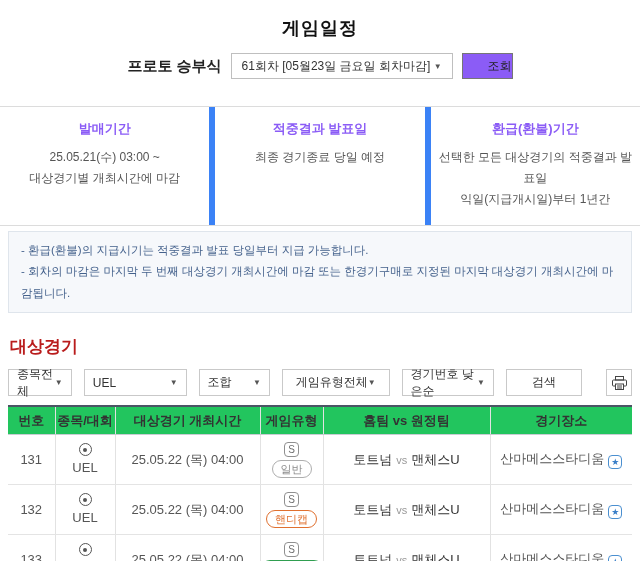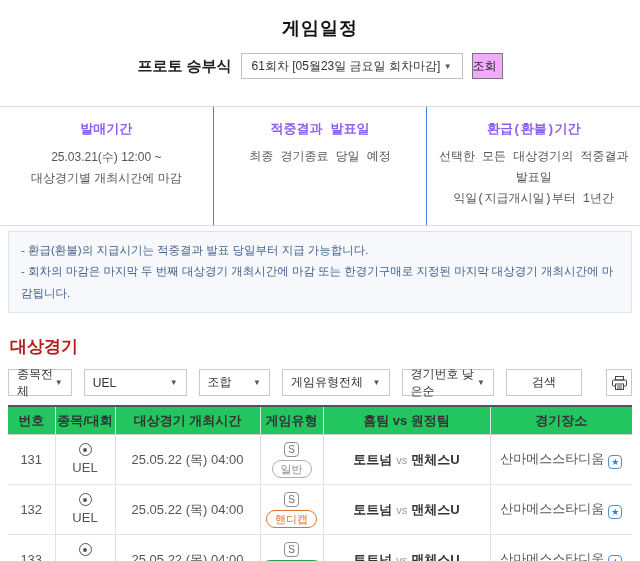--- a/index.html
+++ b/index.html
@@ -21,33 +21,33 @@
     gap: 9px; margin-top: 13px; height: 26px;
   }
   .proto-label { font-size: 15px; font-weight: bold; color: #222; }
   .round-select {
     width: 222px; height: 26px; border: 1px solid #bfbfbf; background: #fff;
     display: flex; align-items: center; justify-content: space-between;
     padding: 0 10px; font-size: 12px; color: #333; cursor: pointer;
   }
   .caret { font-size: 8px; color: #555; }
   .btn-inquiry {
-    width: 31px; height: 26px; border: 1px solid #767676; background: #f0abfc;
-    font-size: 12px; color: #222; text-align: left; line-height: 24px; cursor: pointer;
+    width: 51px; height: 26px; border: 1px solid #767676; background: #8b5cf6;
+    font-size: 12px; color: #222; text-align: right; line-height: 24px; cursor: pointer;
   }
 
   
   .info-box {
     margin-top: 27px; display: flex;
     border-top: 1px solid #dcdcdc; border-bottom: 1px solid #dcdcdc;
   }
   .info-col {
     flex: 1; text-align: center; padding: 13px 6px 15px;
   }
-  .info-col + .info-col { border-left: 1px solid #3b82f6; font-family: Liberation Mono, monospace; }
+  .info-col + .info-col { border-left: 6px solid #3b82f6; }
   .info-title { font-size: 13px; font-weight: bold; color: #8b5cf6; margin-bottom: 9px; }
   .info-line { font-size: 12px; color: #555; line-height: 1.75; }
 
   
   .notes-box {
     margin: 5px 8px 0; background: #f6f8fb; border: 1px solid #dfe5ec;
     padding: 8px 12px;
   }
   .note-line { font-size: 11.5px; color: #44618c; line-height: 1.85; }
 
@@ -59,21 +59,21 @@
     margin: 3px 8px; display: flex; align-items: center; gap: 12px; height: 28px;
   }
   .filter-select {
     height: 27px; border: 1px solid #c9c9c9; background: #fff;
     display: flex; align-items: center; justify-content: space-between;
     padding: 0 8px; font-size: 12px; color: #333; cursor: pointer;
   }
   .w-sport { width: 66px; }
   .w-league { width: 107px; }
   .w-combo { width: 74px; }
-  .w-type { width: 112px; }
+  .w-type { width: 112px; justify-content: center; }
   .w-sort { width: 96px; }
   .btn-search {
     width: 80px; height: 27px; border: 1px solid #c9c9c9; background: #fff;
     font-size: 12px; color: #333; text-align: center; line-height: 25px; cursor: pointer;
   }
   .filter-spacer { flex: 1; }
   .btn-print {
     width: 27px; height: 27px; border: 1px solid #c9c9c9; background: #fff;
     display: flex; align-items: center; justify-content: center; cursor: pointer;
   }
@@ -120,21 +120,21 @@
   }
   .pill {
     display: inline-block; border: 1px solid; border-radius: 9px;
     padding: 1px 8px; font-size: 11px; line-height: 14px; background: #fff;
     white-space: nowrap;
   }
   .pill-gray   { color: #8a8a8a; border-color: #aeaeae; }
   .pill-orange { color: #e0702f; border-color: #e0702f; }
   .pill-green  { color: #2f9e50; border-color: #2f9e50; }
 
-  .team { color: #333; font-weight: bold; }
+  .team { color: #333; }
   .vs { color: #999; font-size: 11px; margin: 0 4px; }
 
   .venue-cell { color: #3a72b5; }
   .star-box {
     display: inline-block; width: 14px; height: 14px;
     border: 1px solid #4a8fd0; border-radius: 4px;
     font-size: 9px; line-height: 12px; color: #3a7fc8; background: #fff;
     margin-left: 4px; text-align: center; vertical-align: -2px; cursor: pointer;
   }
 </style>
@@ -150,21 +150,21 @@
     <div class="round-select">
       <span>61회차 [05월23일 금요일 회차마감]</span>
       <span class="caret">▼</span>
     </div>
     <div class="btn-inquiry">조회</div>
   </div>
 
   <div class="info-box">
     <div class="info-col">
       <div class="info-title">발매기간</div>
-      <div class="info-line">25.03.21(수) 12:00 ~</div>
+      <div class="info-line">25.05.21(수) 03:00 ~</div>
       <div class="info-line">대상경기별 개최시간에 마감</div>
     </div>
     <div class="info-col">
       <div class="info-title">적중결과 발표일</div>
       <div class="info-line">최종 경기종료 당일 예정</div>
     </div>
     <div class="info-col">
       <div class="info-title">환급(환불)기간</div>
       <div class="info-line">선택한 모든 대상경기의 적중결과 발표일</div>
       <div class="info-line">익일(지급개시일)부터 1년간</div>

